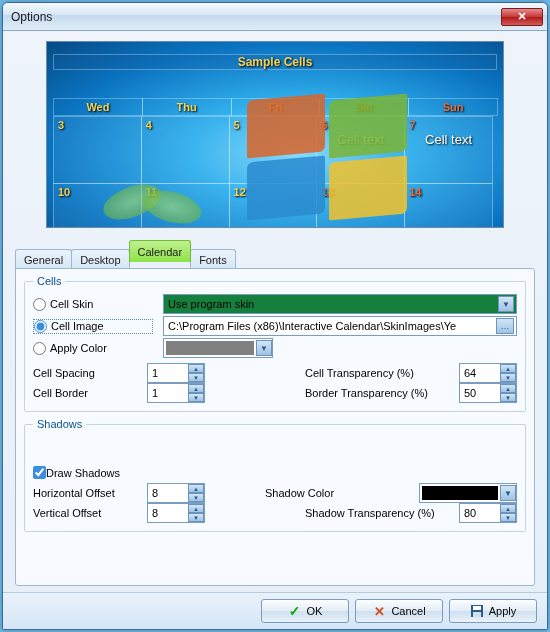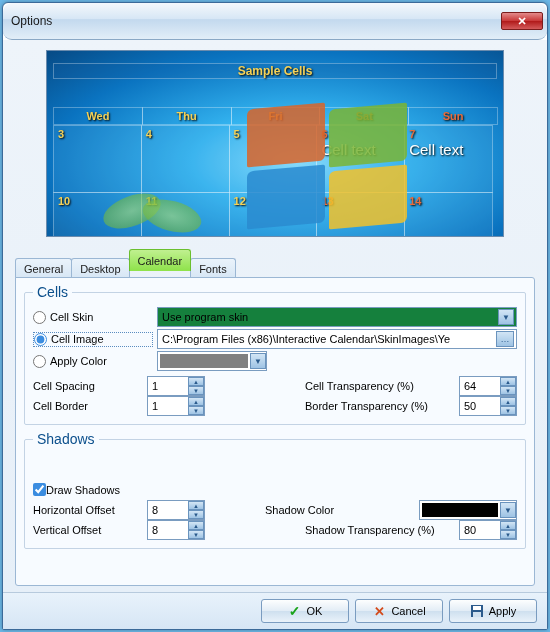--- a/index.html
+++ b/index.html
@@ -1,46 +1,46 @@
 <!DOCTYPE html>
 <html><head>
 <meta charset="utf-8">
 <style>
 * { box-sizing: border-box; margin: 0; padding: 0; }
 body { font-family: "Segoe UI", Tahoma, sans-serif; font-size: 11px; background: #6bb8e8; width: 550px; height: 632px; overflow: hidden; }
 .window { width: 546px; height: 628px; margin: 2px; background: #fff; border: 1px solid #3b6a99; border-radius: 6px 6px 2px 2px; overflow: hidden; display: flex; flex-direction: column; box-shadow: 0 0 4px rgba(0,0,0,.3); }
-.titlebar { height: 37px; background: linear-gradient(#f4f8fc, #d6e6f5 45%, #c3d9ee 46%, #e2eef8); display: flex; align-items: center; padding: 0 4px 0 8px; border-bottom: 1px solid #8aa8c5; border-radius: 9px; }
+.titlebar { height: 28px; background: linear-gradient(#f4f8fc, #d6e6f5 45%, #c3d9ee 46%, #e2eef8); display: flex; align-items: center; padding: 0 4px 0 8px; border-bottom: 1px solid #8aa8c5; }
 .title-text { color: #1a1a1a; font-size: 12px; }
 .title-spacer { flex: 1; }
 .close-btn { width: 42px; height: 18px; background: linear-gradient(#e38a8a,#c93a3a 48%,#b01818 50%,#d45a5a); border: 1px solid #7a1c1c; border-radius: 2px; color: #fff; display: flex; align-items: center; justify-content: center; font-weight: bold; font-size: 11px; cursor: pointer; }
 .body { flex: 1; background: linear-gradient(#eef4fa,#e6eff8); padding: 10px 12px 6px 12px; display: flex; flex-direction: column; gap: 6px; }
 .preview { width: 458px; height: 187px; margin: 0 auto; border: 1px solid #6a8bad; background: radial-gradient(ellipse at 55% 60%, #8de0ff 0%, #34b4f0 30%, #0a73c0 70%, #064a85 100%); position: relative; overflow: hidden; }
 .logo-flag { position:absolute; left:200px; top:55px; width:160px; height:120px; opacity:.85; pointer-events:none;}
 .logo-flag div{position:absolute;width:78px;height:58px;border-radius:6px 2px 6px 2px;transform:skewY(-5deg);}
 .lf-r{background:#d9652a;left:0;top:0;} .lf-g{background:#7bb535;left:82px;top:0;}
 .lf-b{background:#2a8bd0;left:0;top:62px;} .lf-y{background:#f2c22b;left:82px;top:62px;}
 .leaf{position:absolute;width:60px;height:30px;border-radius:50%;background:radial-gradient(#aee06e,#5aa82d);opacity:.6;}
 .leaf1{left:55px;top:145px;transform:rotate(-20deg);} .leaf2{left:95px;top:150px;transform:rotate(15deg);}
 .cal-title-wrap{height:16px;margin:12px 6px 0 6px;border:1px solid rgba(255,255,255,.3);background:rgba(20,90,160,.25);display:flex;align-items:center;justify-content:center;}
 .cal-title{color:#f5d156;font-weight:bold;font-size:12px;text-shadow:1px 1px 2px #000;}
 .cal-head{display:flex;margin:0 6px;}
 .cal-head div{flex:1;height:18px;border:1px solid rgba(255,255,255,.3);margin-right:-1px;display:flex;align-items:center;justify-content:center;font-weight:bold;font-size:11px;text-shadow:1px 1px 2px #000;margin-top:28px;}
 .ch-wd{color:#f5d156;} .ch-we{color:#e96b3a;}
 .cal-grid{display:flex;flex-wrap:wrap;margin:0 6px;}
 .cell{width:20%;height:68px;border:1px solid rgba(255,255,255,.3);margin-right:-1px;margin-bottom:-1px;padding:2px 4px;background:rgba(100,180,230,.15);}
 .cell .num{font-weight:bold;font-size:11px;text-shadow:1px 1px 2px #000;}
 .cell.wd .num{color:#f5d156;} .cell.we .num{color:#e96b3a;}
-.cell .txt{color:#fff;font-size:15px;text-shadow:1px 1px 2px #000;margin-top:1px;}
+.cell .txt{color:#fff;font-size:13px;text-shadow:1px 1px 2px #000;margin-top:1px;text-align:center;}
 .tabs{display:flex;margin-top:6px;}
 .tab{padding:4px 8px;border:1px solid #9bb7d4;border-bottom:none;border-radius:3px 3px 0 0;background:linear-gradient(#eaf3fb,#d5e5f4);margin-right:-1px;cursor:pointer;font-size:11px;color:#1a1a1a;position:relative;top:9px;z-index:1;}
 .tab.active{background:linear-gradient(#c0f090,#8ee24a);border-color:#6bbf2e;z-index:3;top:0;padding-top:5px;}
 .panel{flex:1;border:1px solid #9bb7d4;border-radius:0 3px 3px 3px;background:#f7fbff;padding:6px 8px;display:flex;flex-direction:column;gap:6px;z-index:2;position:relative;}
 fieldset{border:1px solid #c3d3e4;border-radius:2px;padding:6px 8px 8px 8px;}
-legend{padding:0 4px;color:#0b4f8c;font-size:14px;}
-.row{display:flex;align-items:center;min-height:22px;gap:4px;}
+legend{padding:0 4px;color:#0b4f8c;font-size:11px;}
+.row{display:flex;align-items:center;min-height:22px;gap:10px;}
 .radiolbl{display:flex;align-items:center;gap:4px;width:120px;}
 .radiolbl.sel{border:1px dotted #5a8cc0;}
 input[type=radio]{accent-color:#3b8de0;}
 .col-lbl{width:120px;}
 .combo{flex:1;height:20px;border:1px solid #7a9cc0;background:#15803d;display:flex;align-items:center;padding:0 2px 0 4px;font-size:11px;}
 .combo .arrow{margin-left:auto;width:16px;height:16px;background:linear-gradient(#d2e5f5,#9ec3e4);border:1px solid #6a93bd;display:flex;align-items:center;justify-content:center;font-size:8px;color:#2a5a8c;}
 .txtfield{flex:1;height:20px;border:1px solid #7a9cc0;background:#fff;display:flex;align-items:center;padding:0 2px 0 4px;font-size:11px;overflow:hidden;white-space:nowrap;}
 .txtfield .dots{margin-left:auto;width:18px;height:16px;background:linear-gradient(#d2e5f5,#9ec3e4);border:1px solid #6a93bd;display:flex;align-items:center;justify-content:center;font-size:9px;color:#2a5a8c;}
 .colorcombo{width:110px;height:20px;border:1px solid #7a9cc0;display:flex;align-items:center;background:#fff;}
 .colorcombo .swatch{flex:1;height:14px;margin:2px;}

